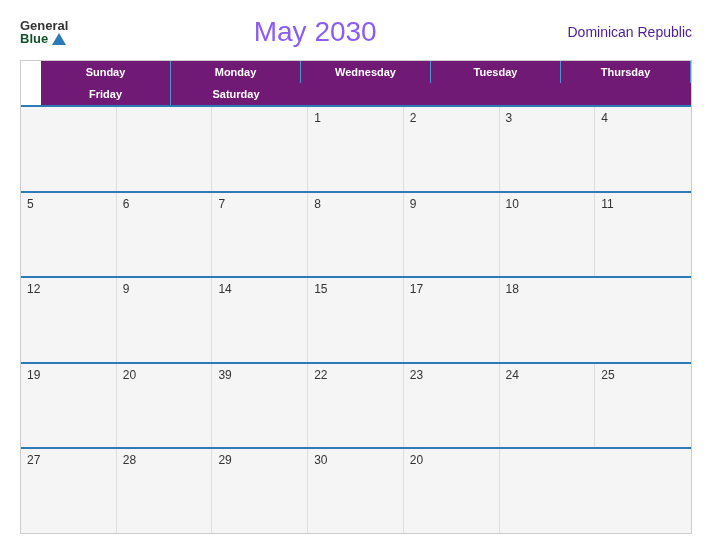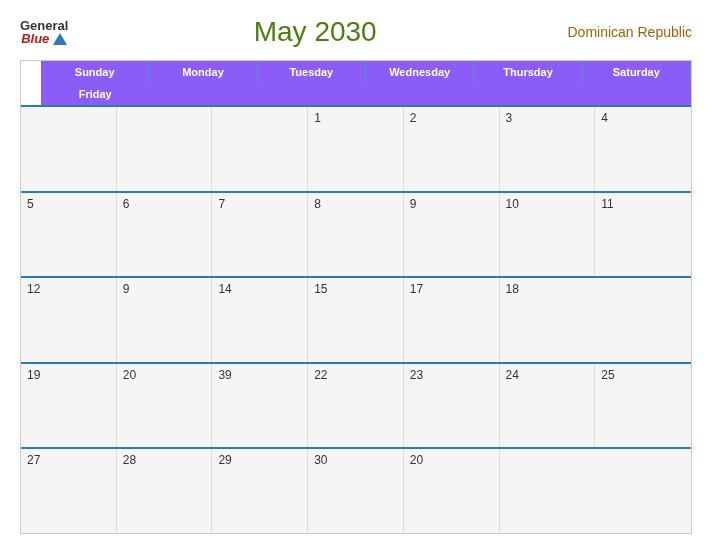--- a/index.html
+++ b/index.html
@@ -19,69 +19,68 @@
     }
     .header {
       display: flex;
       align-items: center;
       justify-content: space-between;
       margin-bottom: 12px;
     }
     .logo {
       display: flex;
       flex-direction: column;
-      align-items: center;
+      align-items: flex-start;
       line-height: 1;
     }
     .logo-general {
       font-size: 13px;
       font-weight: bold;
       color: #333;
     }
     .logo-blue {
       font-size: 13px;
       font-weight: bold;
-      color: #b91c1c;
+      color: #14532d;
       display: flex;
       align-items: center;
       gap: 2px;
-      font-style: italic;
     }
     .logo-triangle {
       width: 0;
       height: 0;
       border-left: 7px solid transparent;
       border-right: 7px solid transparent;
       border-bottom: 12px solid #2b7bb9;
       display: inline-block;
       margin-left: 2px;
     }
     .title {
       font-size: 28px;
       font-weight: normal;
-      color: #4d7c0f;
+      color: #8b5cf6;
       text-align: center;
       flex: 1;
     }
     .country {
       font-size: 14px;
-      color: #a16207;
+      color: #4c1d95;
       text-align: right;
       min-width: 130px;
     }
     .calendar {
       flex: 1;
       display: flex;
       flex-direction: column;
       border: 1px solid #ccc;
     }
     .cal-header {
       display: grid;
-      grid-template-columns: repeat(6, 1fr);
-      background: #8b5cf6;
+      grid-template-columns: repeat(5, 1fr);
+      background: #701a75;
       margin-left: 20px;
     }
     .cal-header-cell {
       color: #fff;
       font-size: 11px;
       font-weight: bold;
       text-align: center;
       padding: 5px 2px;
       border-right: 1px solid #4a95cc;
     }
@@ -133,25 +132,25 @@
       </span>
     </div>
     <h1 class="title">May 2030</h1>
     <div class="country">Dominican Republic</div>
   </div>
 
   <div class="calendar">
     <div class="cal-header">
       <div class="cal-header-cell">Sunday</div>
       <div class="cal-header-cell">Monday</div>
+      <div class="cal-header-cell">Wednesday</div>
       <div class="cal-header-cell">Tuesday</div>
-      <div class="cal-header-cell">Wednesday</div>
       <div class="cal-header-cell">Thursday</div>
+      <div class="cal-header-cell">Friday</div>
       <div class="cal-header-cell">Saturday</div>
-      <div class="cal-header-cell">Friday</div>
     </div>
     <div class="cal-body" id="cal-body">
     <div class="cal-week">
           <div class="cal-cell empty"></div>
           <div class="cal-cell empty"></div>
           <div class="cal-cell empty"></div>
           <div class="cal-cell"><span class="day-num">1</span></div>
           <div class="cal-cell"><span class="day-num">2</span></div>
           <div class="cal-cell"><span class="day-num">3</span></div>
           <div class="cal-cell"><span class="day-num">4</span></div>

